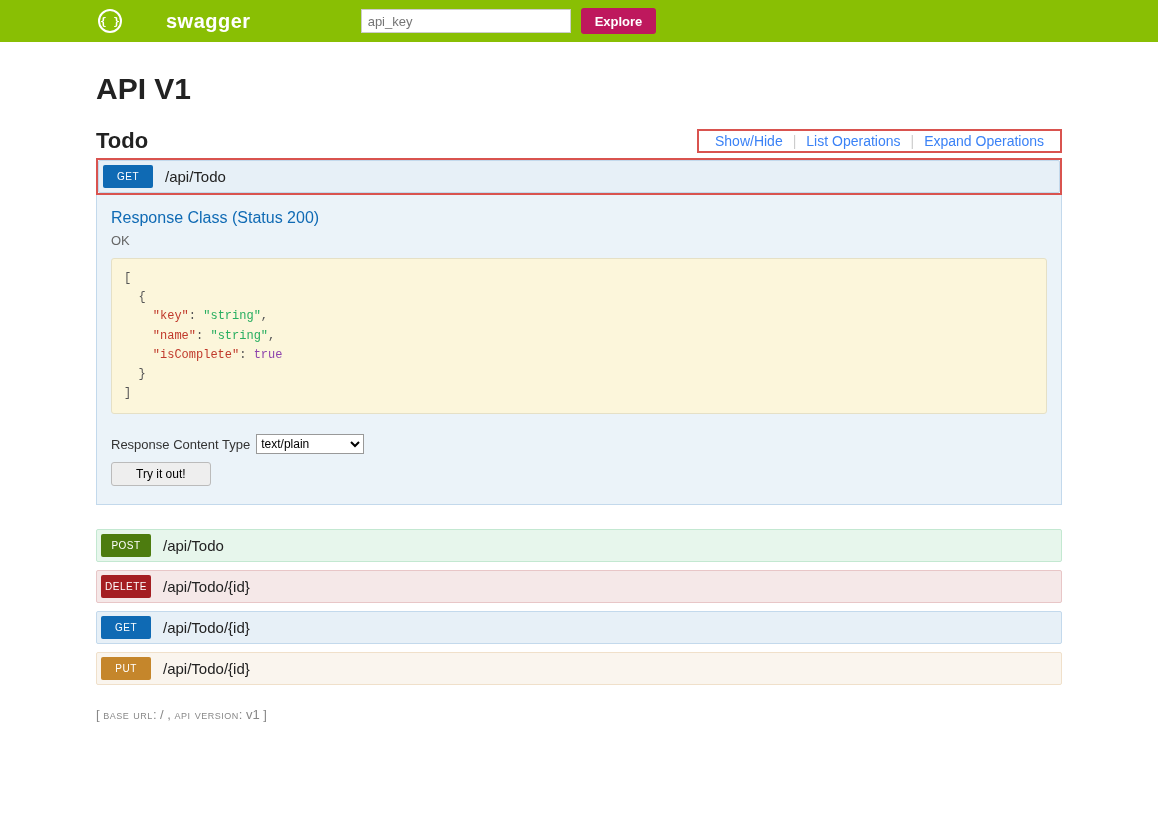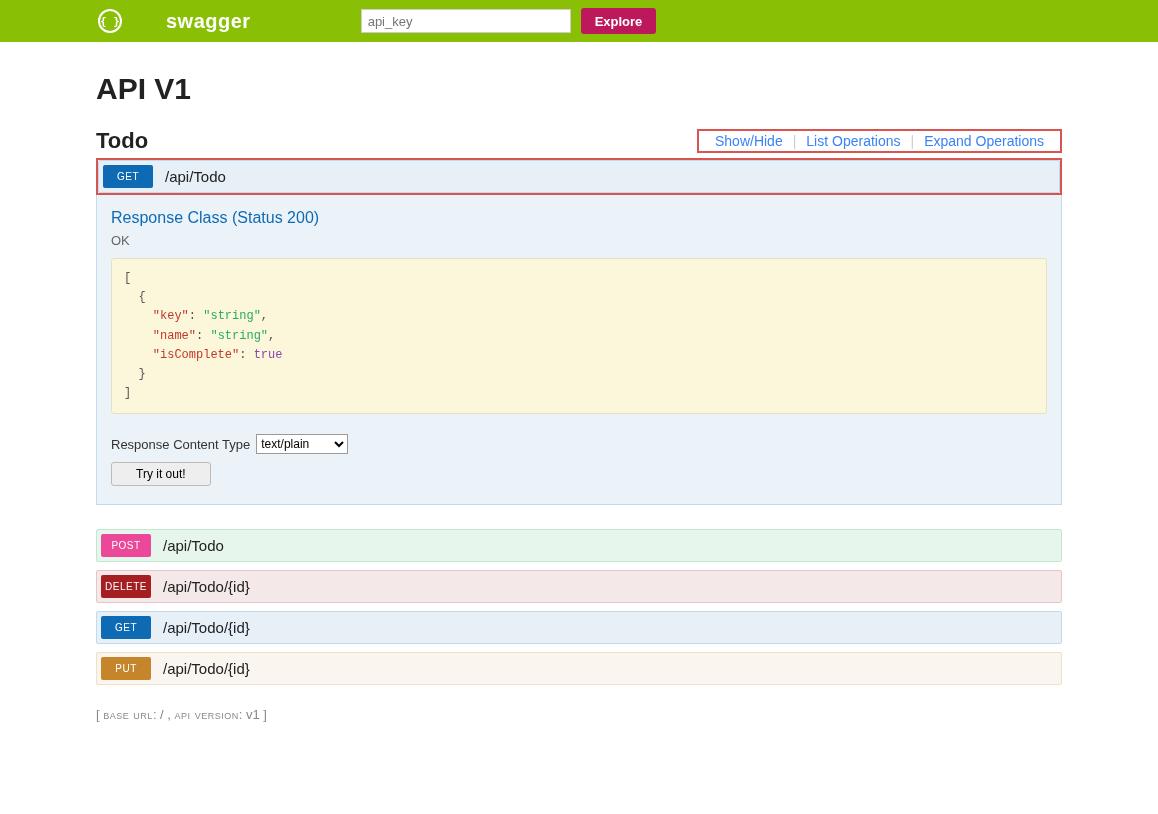--- a/index.html
+++ b/index.html
@@ -31,21 +31,21 @@
 .op-wrap { border: 2px solid #d9534f; padding: 0; margin-bottom: 0; }
 .op-head { display: flex; align-items: center; padding: 4px 4px; border-radius: 2px; }
 .op-badge { font-size: 10px; font-weight: normal; color: #fff; letter-spacing: 0.5px; padding: 6px 0; width: 50px; text-align: center; border-radius: 2px; text-transform: uppercase; }
 .op-path { font-family: "Droid Sans", Arial, sans-serif; font-size: 15px; font-weight: 500; margin-left: 12px; color: #222; }
 
 
 .op-get .op-head { background: #e7f0f7; border: 1px solid #c3d9ec; }
 .op-get .op-badge { background: #0f6ab4; }
 
 .op-post .op-head { background: #e7f6ec; border: 1px solid #c3e8d1; }
-.op-post .op-badge { background: #ec4899; }
+.op-post .op-badge { background: #4d7c0f; }
 
 .op-delete .op-head { background: #f5e8e8; border: 1px solid #e8c6c7; }
 .op-delete .op-badge { background: #a41e22; }
 
 .op-put .op-head { background: #faf5ee; border: 1px solid #f0e0ca; }
 .op-put .op-badge { background: #c5862b; }
 
 .op-body { background: #ebf3f9; border: 1px solid #c3d9ec; border-top: none; padding: 14px 14px 18px 14px; }
 .resp-title { color: #0f6ab4; font-size: 16px; font-weight: 500; margin: 0 0 6px 0; }
 .ok { color: #666; font-size: 13px; margin-bottom: 10px; }
@@ -53,21 +53,21 @@
 .tabs span { cursor: pointer; }
 .tabs .active { color: #555; font-weight: 500; }
 .tabs .divider { color: #ccc; padding: 0 4px; }
 
 pre.json { background: #fcf6db; border: 1px solid #e5e0c6; border-radius: 3px; padding: 10px 12px; margin: 0 0 20px 0; font-family: Consolas, "Courier New", monospace; font-size: 12px; line-height: 1.6; color: #555; white-space: pre; }
 .json .key { color: #c0392b; }
 .json .str { color: #27ae60; }
 .json .bool { color: #8e44ad; }
 
 .content-type-row { font-size: 13px; margin-bottom: 8px; display: flex; align-items: center; gap: 6px; }
-select.ct-select { border: 1px solid #999; font-size: 12px; height: 20px; width: 92px; background: #fff; }
+select.ct-select { border: 1px solid #999; font-size: 12px; height: 20px; width: 108px; background: #fff; }
 .tryit { background: #eee; border: 1px solid #bbb; border-radius: 3px; padding: 4px 24px; font-size: 12px; cursor: pointer; }
 
 .op-list { margin-top: 24px; display: flex; flex-direction: column; gap: 8px; }
 .op-row { border-radius: 2px; }
 
 .base-url { margin-top: 22px; color: #888; font-size: 13px; font-family: Arial, sans-serif; }
 .base-url .lbl { font-variant: small-caps; letter-spacing: 0.5px; }
 </style>
 </head>
 <body>

